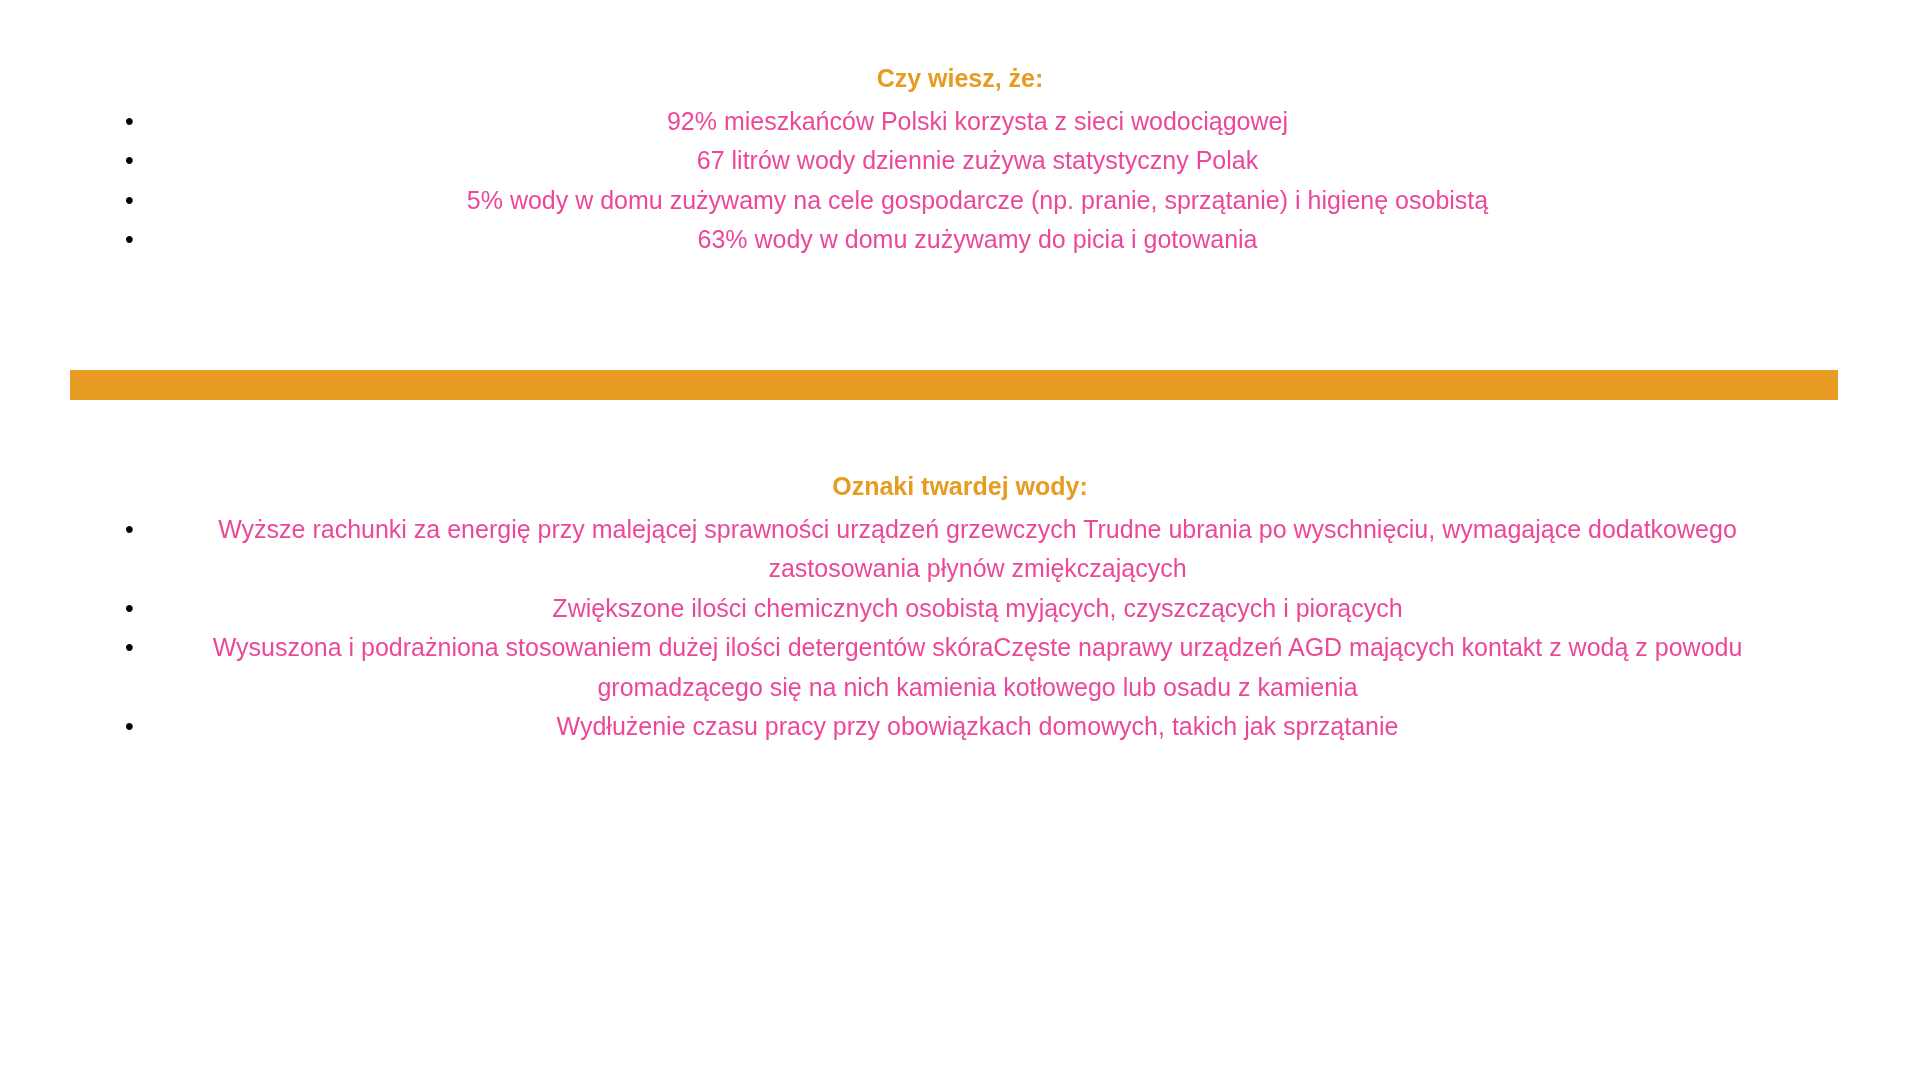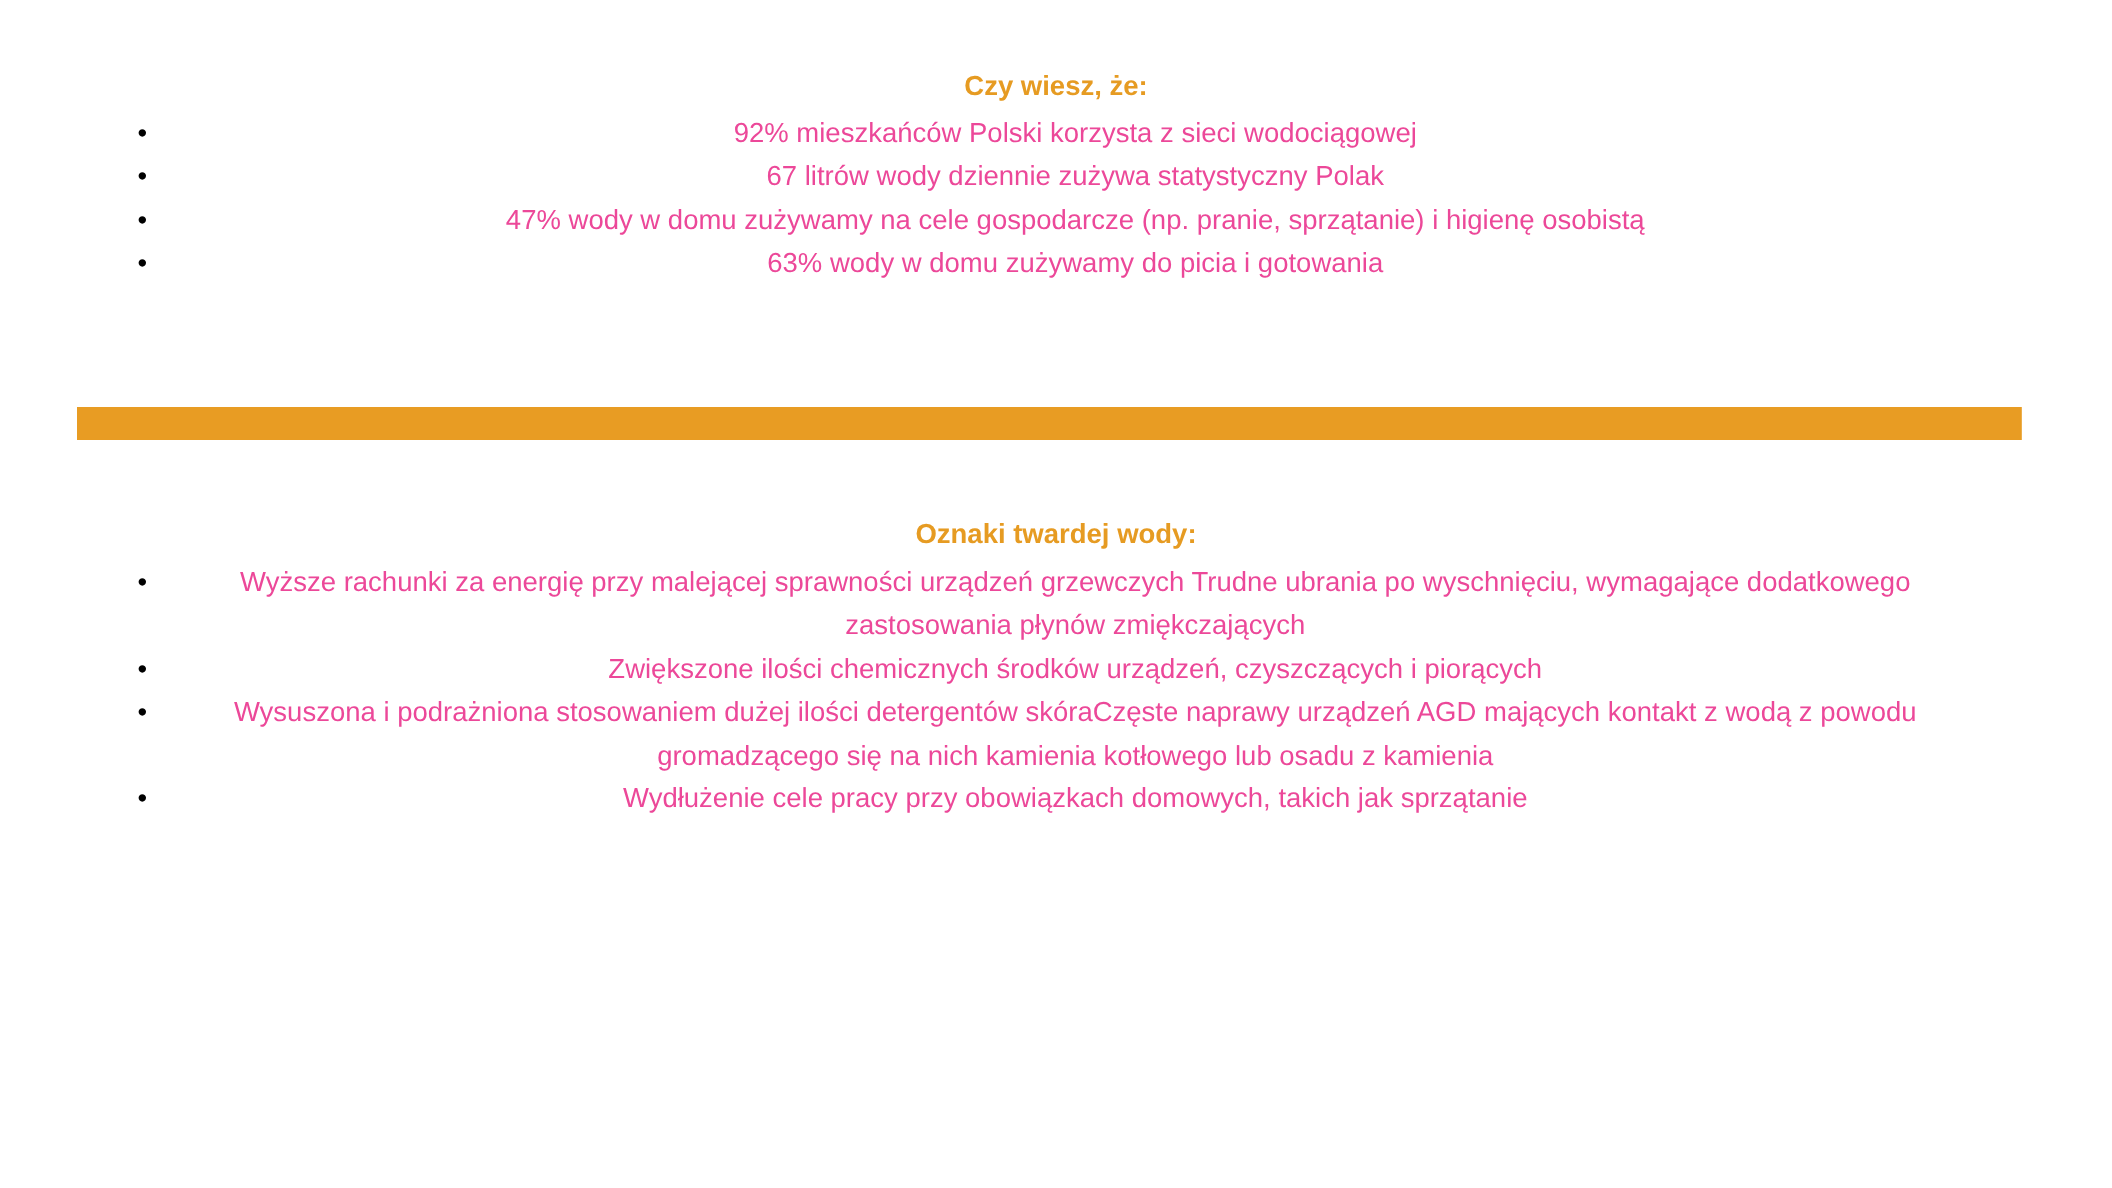--- a/index.html
+++ b/index.html
@@ -89,37 +89,37 @@
 <div class="page">
 
   <div class="spacer-top"></div>
 
   <div class="section">
     <h2 class="section-heading block-1-heading">Czy wiesz, że:</h2>
 
     <ul class="bullet-list">
       <li>92% mieszkańców Polski korzysta z sieci wodociągowej</li>
       <li>67 litrów wody dziennie zużywa statystyczny Polak</li>
-      <li>47% wody w domu zużywamy na cele gospodarcze (np. pranie, sprzątanie) i higienę osobistą</li>
+      <li>5% wody w domu zużywamy na cele gospodarcze (np. pranie, sprzątanie) i higienę osobistą</li>
       <li>63% wody w domu zużywamy do picia i gotowania</li>
     </ul>
   </div>
 
   <div class="spacer-mid"></div>
 
   <div class="divider-wrap">
     <div class="divider-bar"></div>
   </div>
 
   <div class="spacer-after-bar"></div>
 
   <div class="section">
     <h2 class="section-heading block-2-heading">Oznaki twardej wody:</h2>
 
     <ul class="bullet-list">
       <li>Wyższe rachunki za energię przy malejącej sprawności urządzeń grzewczych Trudne ubrania po wyschnięciu, wymagające dodatkowego zastosowania płynów zmiękczających</li>
-      <li>Zwiększone ilości chemicznych środków urządzeń, czyszczących i piorących</li>
+      <li>Zwiększone ilości chemicznych osobistą myjących, czyszczących i piorących</li>
       <li>Wysuszona i podrażniona stosowaniem dużej ilości detergentów skóraCzęste naprawy urządzeń AGD mających kontakt z wodą z powodu gromadzącego się na nich kamienia kotłowego lub osadu z kamienia</li>
-      <li>Wydłużenie cele pracy przy obowiązkach domowych, takich jak sprzątanie</li>
+      <li>Wydłużenie czasu pracy przy obowiązkach domowych, takich jak sprzątanie</li>
     </ul>
   </div>
 
 </div>
 
 </body></html>

